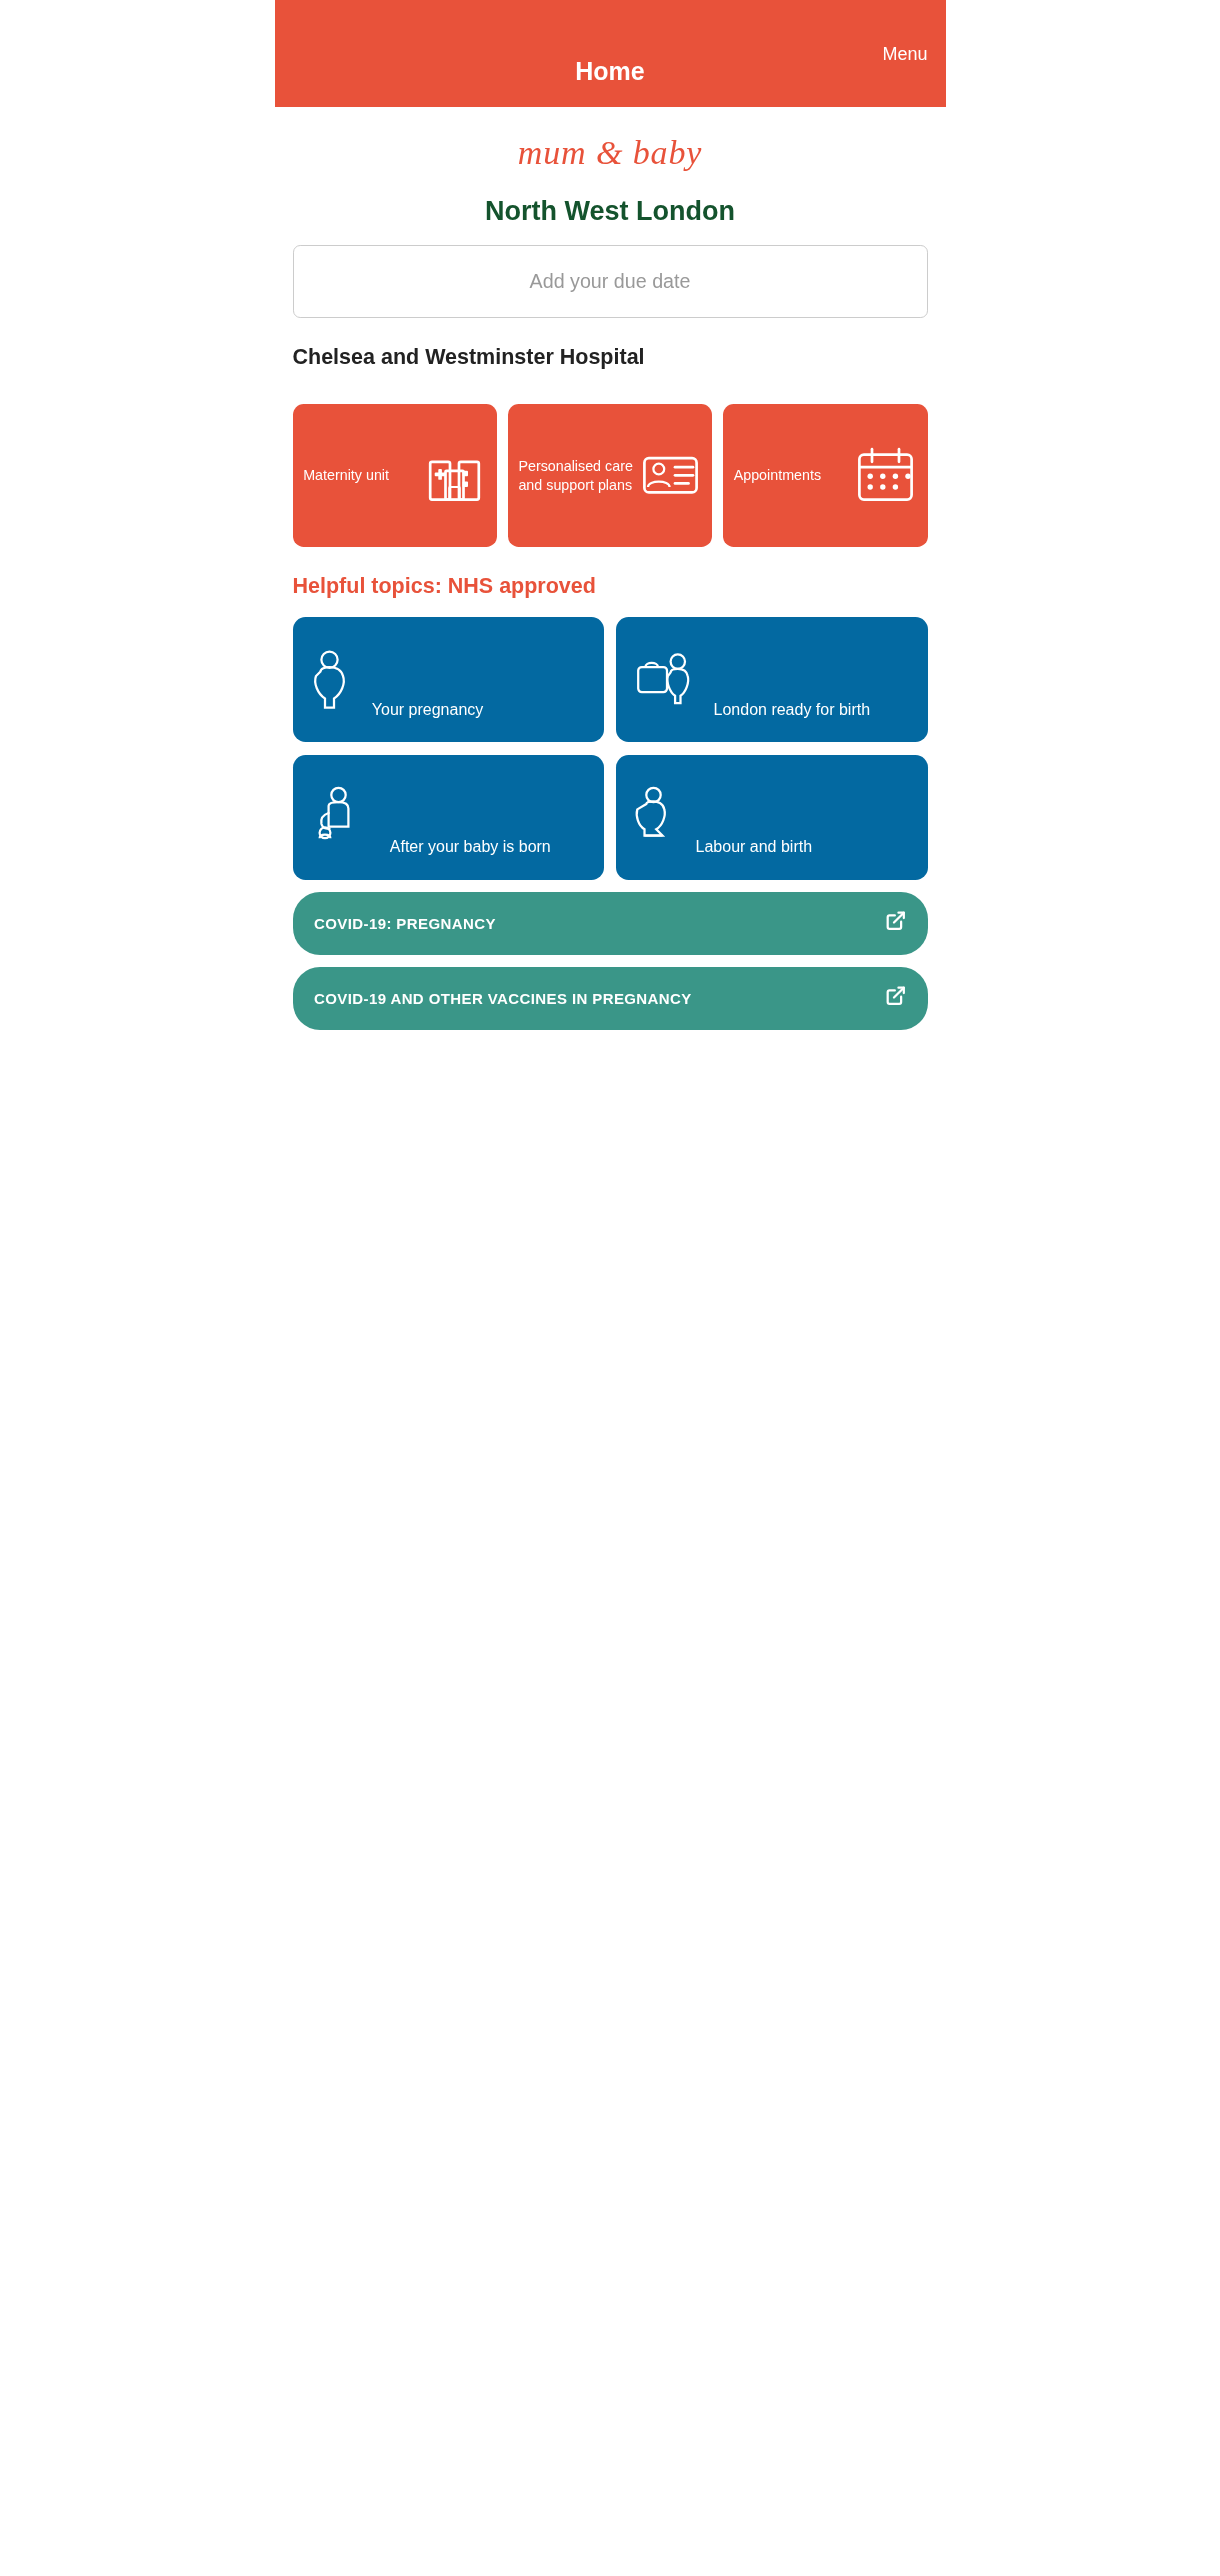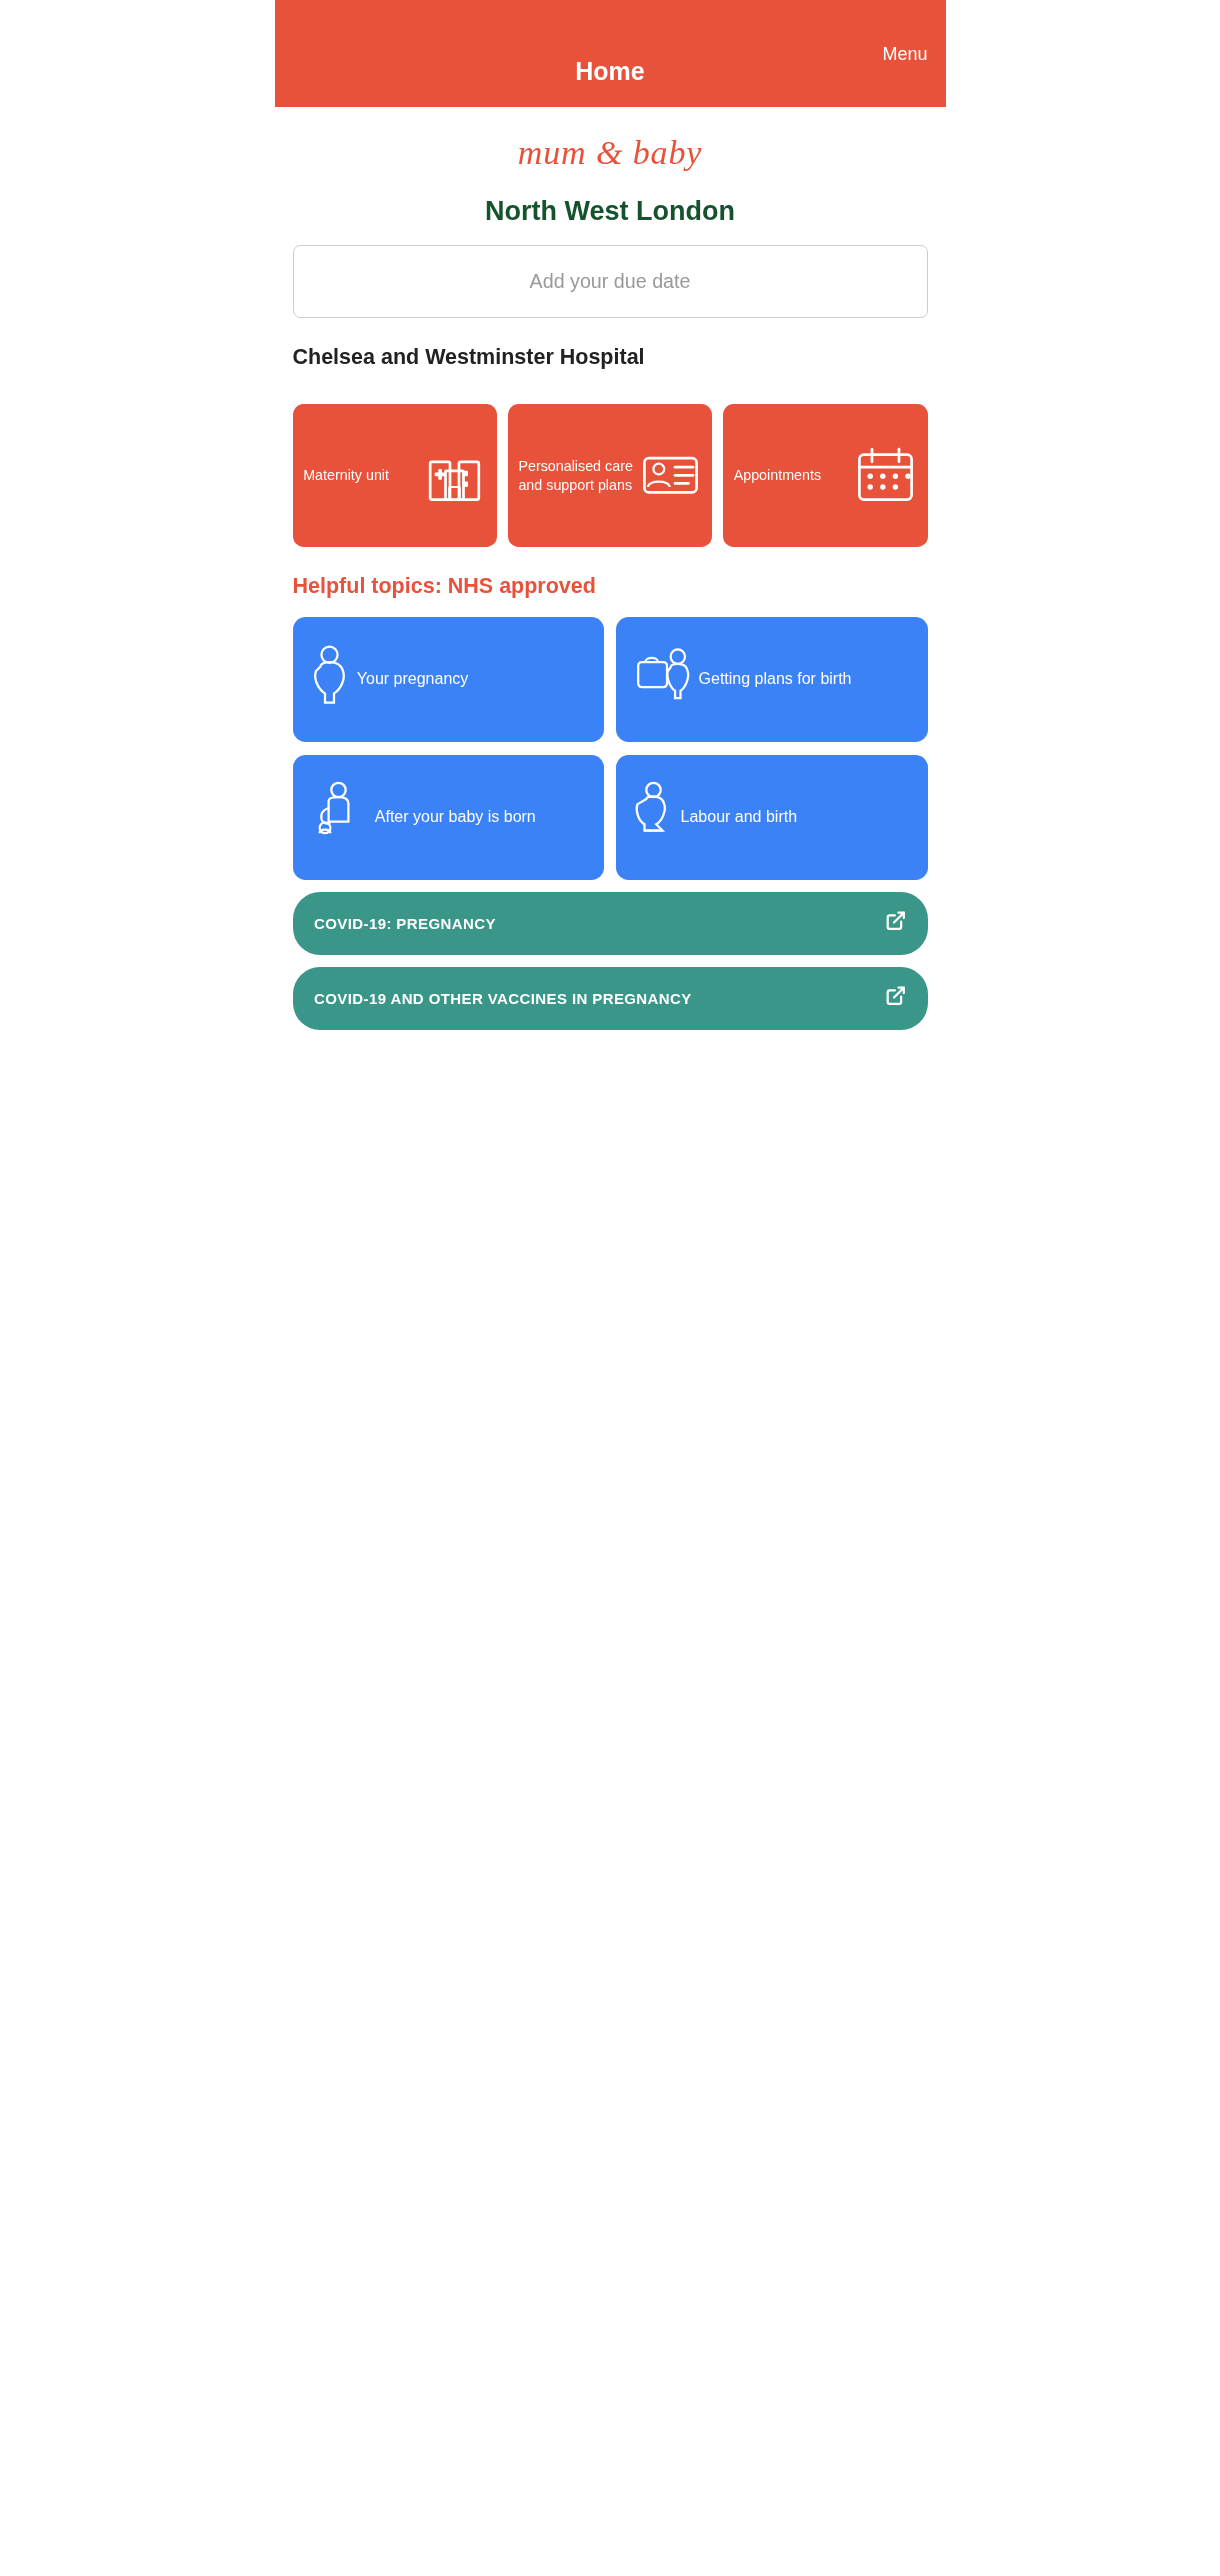--- a/index.html
+++ b/index.html
@@ -128,27 +128,27 @@
     }
 
     
     .cards-row-2 {
       display: flex;
       gap: 12.5px;
       margin-bottom: 12.5px;
     }
     .card-2 {
       flex: 1;
-      background-color: #3b82f6;
+      background-color: #0369a1;
       border-radius: 12.5px;
       padding: 21.5px 14.3px;
       display: flex;
       flex-direction: row;
-      align-items: center;
-      gap: 5px;
+      align-items: flex-end;
+      gap: 20px;
       min-height: 125px;
       cursor: pointer;
     }
     .card-2-icon {
       color: rgba(255,255,255,0.85);
       font-size: 39px;
       flex-shrink: 0;
     }
     .card-2-label {
       color: #fff;
@@ -282,21 +282,21 @@
       <span class="card-2-icon">
         <svg width="63" height="63" viewBox="0 0 70 70" fill="none" xmlns="http://www.w3.org/2000/svg">
 
           <rect x="8" y="20" width="32" height="28" rx="4" stroke="white" stroke-width="2.5" fill="none"></rect>
           <path d="M16 20 C16 14 30 14 30 20" stroke="white" stroke-width="2.5" fill="none"></path>
 
           <circle cx="52" cy="14" r="8" stroke="white" stroke-width="2.5" fill="none"></circle>
           <path d="M44 26 C44 23 47 22 52 22 C57 22 62 24 63 30 C65 37 61 48 55 52 L55 60 L49 60 L49 52 C43 48 39 37 41 30 Z" stroke="white" stroke-width="2.5" fill="none"></path>
         </svg>
       </span>
-      <span class="card-2-label">Getting plans for birth</span>
+      <span class="card-2-label">London ready for birth</span>
     </div>
 
   </div>
 
   <div class="cards-row-2">
 
     <div class="card-2">
       <span class="card-2-icon">
         <svg width="63" height="63" viewBox="0 0 70 70" fill="none" xmlns="http://www.w3.org/2000/svg">
 

